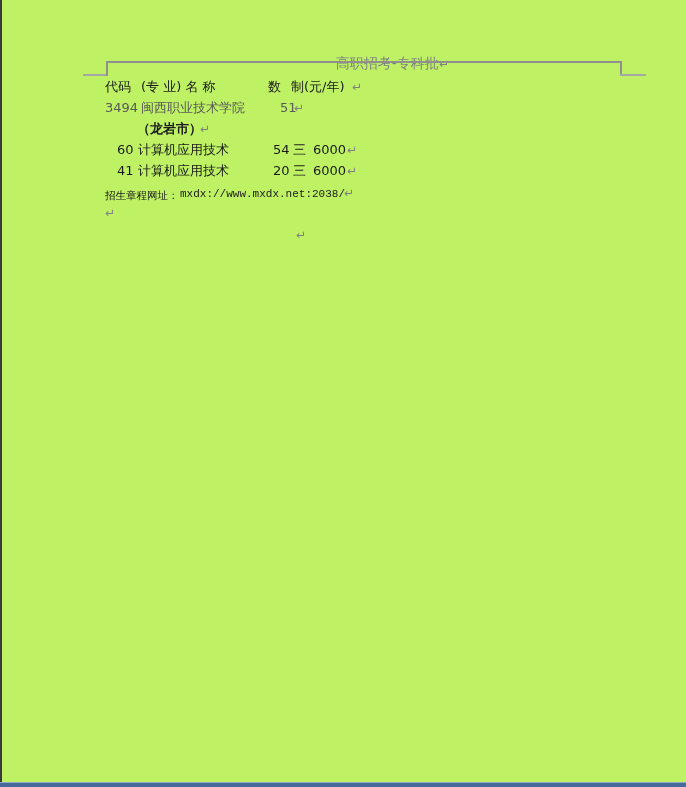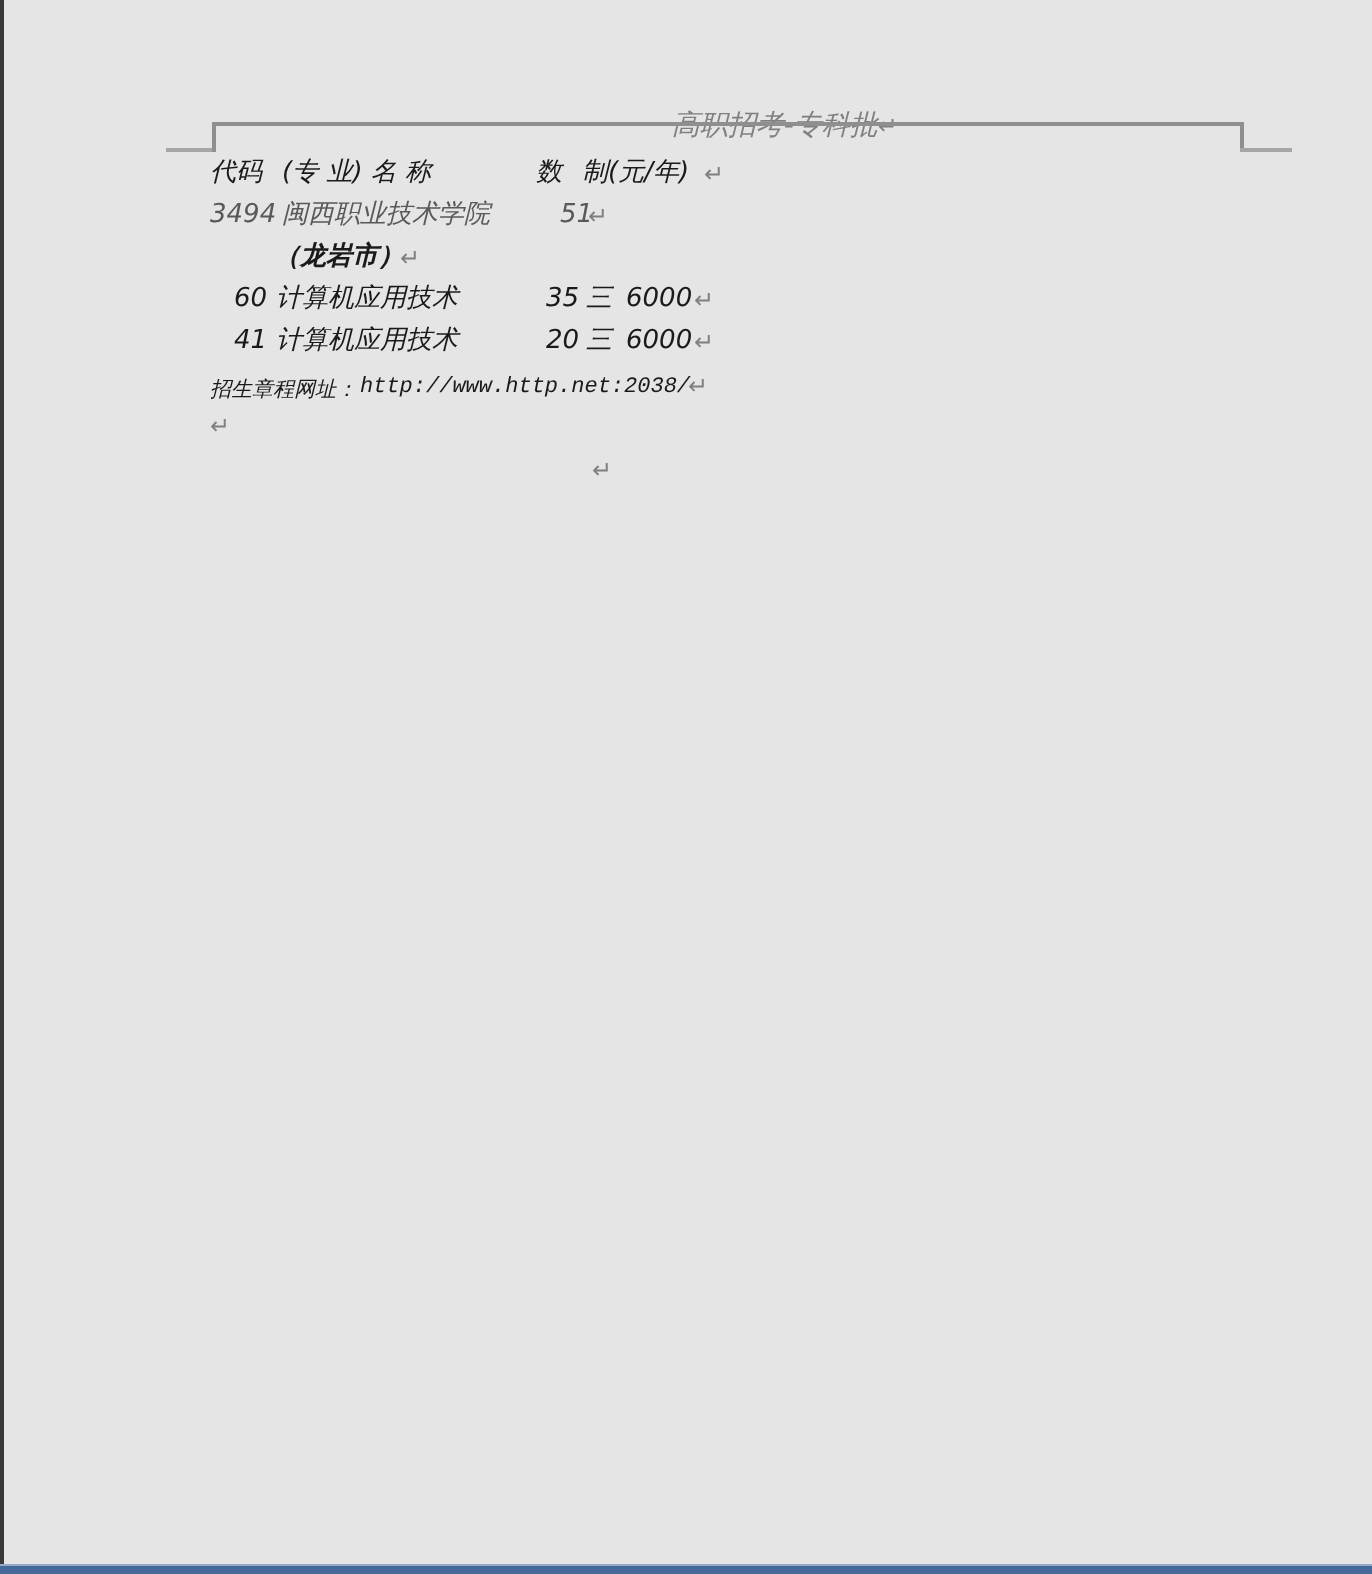--- a/index.html
+++ b/index.html
@@ -5,22 +5,21 @@
   html, body {
     margin: 0; padding: 0;
     width: 686px; height: 787px;
     background: #ffffff;
     font-family: "DejaVu Sans", "Liberation Sans", sans-serif;
     overflow: hidden;
   }
   .page {
     position: absolute; left: 0; top: 0;
     width: 686px; height: 787px;
-    background: #e5e5e5;
-    font-style: italic;
+    background: #bef264;
   }
   .page-left-edge {
     position: absolute; left: 0; top: 0;
     width: 2px; height: 100%;
     background: var(--c-edge, #3a3a3a);
   }
   .bottom-bar {
     position: absolute; left: 0; bottom: 0;
     width: 100%; height: 4px;
     background: var(--c-bar, #47689b);
@@ -87,38 +86,38 @@
   </div>
 
   <div class="row" style="top:121px">
     <span class="cell city-cell" style="left:137px">（龙岩市）</span>
     <span class="cell pilcrow" style="left:200px">↵</span>
   </div>
 
   <div class="row" style="top:142px">
     <span class="cell" style="left:117px">60</span>
     <span class="cell" style="left:138px">计算机应用技术</span>
-    <span class="cell" style="left:273px">35</span>
+    <span class="cell" style="left:273px">54</span>
     <span class="cell" style="left:293px">三</span>
     <span class="cell" style="left:313px">6000</span>
     <span class="cell pilcrow" style="left:347px">↵</span>
   </div>
 
   <div class="row" style="top:163px">
     <span class="cell" style="left:117px">41</span>
     <span class="cell" style="left:138px">计算机应用技术</span>
     <span class="cell" style="left:273px">20</span>
     <span class="cell" style="left:293px">三</span>
     <span class="cell" style="left:313px">6000</span>
     <span class="cell pilcrow" style="left:347px">↵</span>
   </div>
 
   <div class="row" style="top:185px">
     <span class="cell url-label" style="left:105px">招生章程网址：</span>
-    <span class="cell url-value" style="left:180px">http://www.http.net:2038/</span>
+    <span class="cell url-value" style="left:180px">mxdx://www.mxdx.net:2038/</span>
     <span class="cell pilcrow" style="left:344px">↵</span>
   </div>
 
   <div class="row" style="top:205px">
     <span class="cell pilcrow" style="left:105px">↵</span>
   </div>
   <div class="row" style="top:227px">
     <span class="cell pilcrow" style="left:296px">↵</span>
   </div>
 

